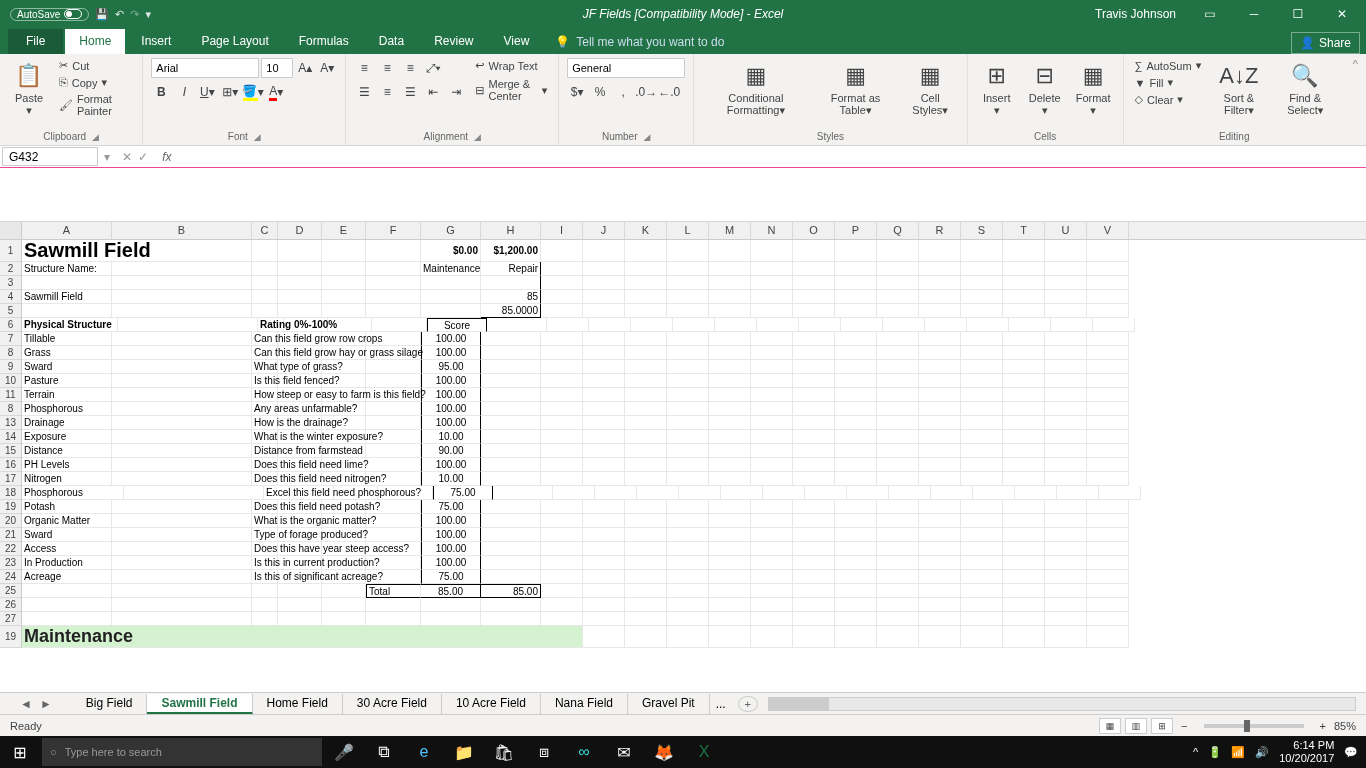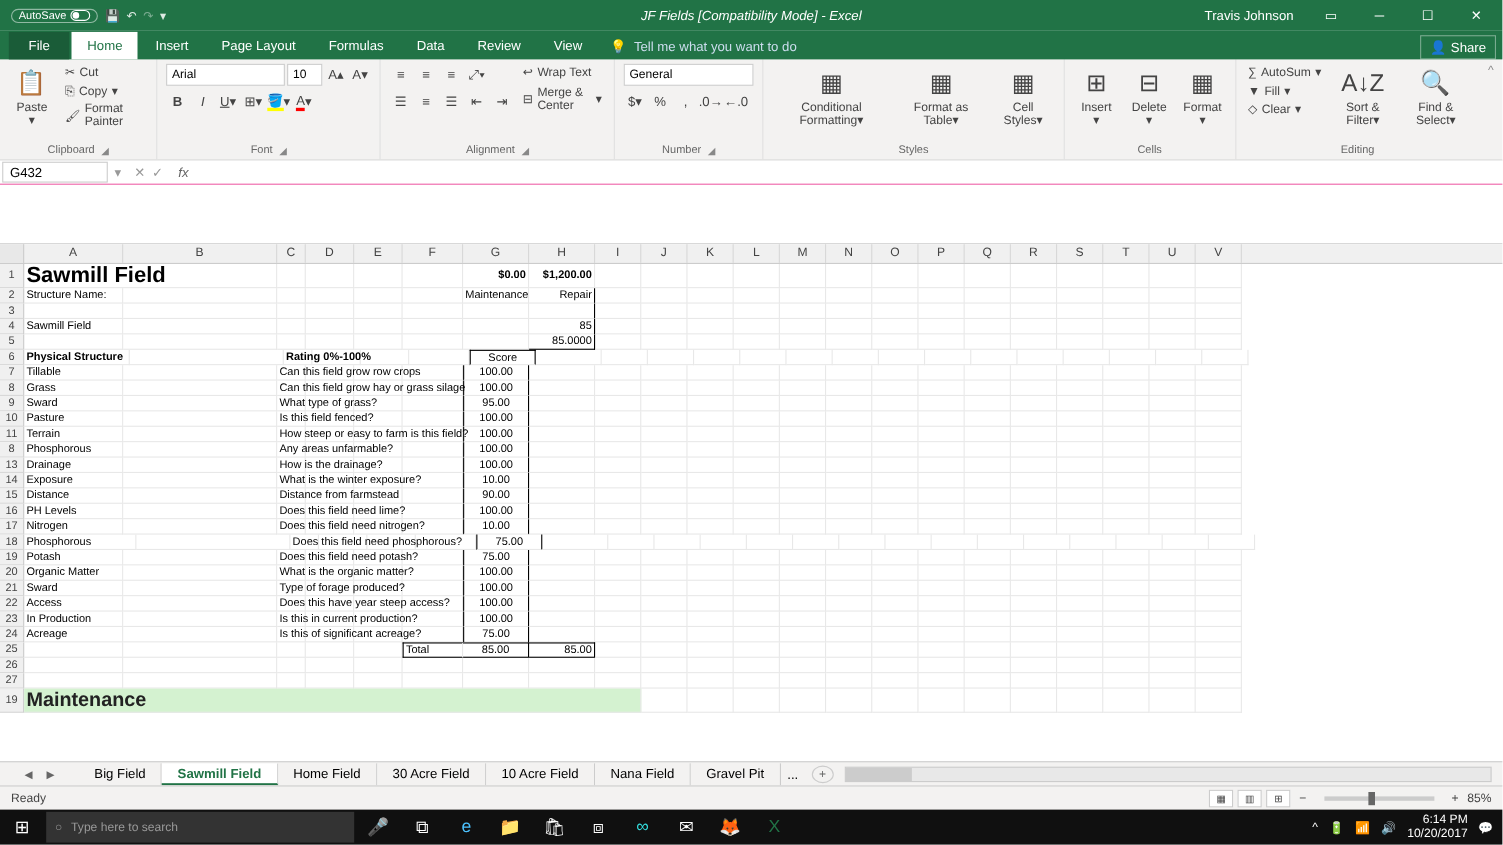--- a/index.html
+++ b/index.html
@@ -823,21 +823,21 @@
         <div class="cell " style="width: 42px;"></div>
         <div class="cell " style="width: 42px;"></div>
       </div>
       <div class="row">
         <div class="rh">18</div>
         <div class="cell " style="width: 102px;">
           <span class="overflow">Phosphorous</span>
         </div>
         <div class="cell " style="width: 140px;"></div>
         <div class="cell " style="width: 26px;">
-          <span class="overflow">Does this field need phosphorous?</span>
+          <span class="overflow">Excel this field need phosphorous?</span>
         </div>
         <div class="cell " style="width: 44px;"></div>
         <div class="cell " style="width: 44px;"></div>
         <div class="cell " style="width: 55px;"></div>
         <div class="cell c boxL boxR" style="width: 60px;">75.00</div>
         <div class="cell " style="width: 60px;"></div>
         <div class="cell " style="width: 42px;"></div>
         <div class="cell " style="width: 42px;"></div>
         <div class="cell " style="width: 42px;"></div>
         <div class="cell " style="width: 42px;"></div>

